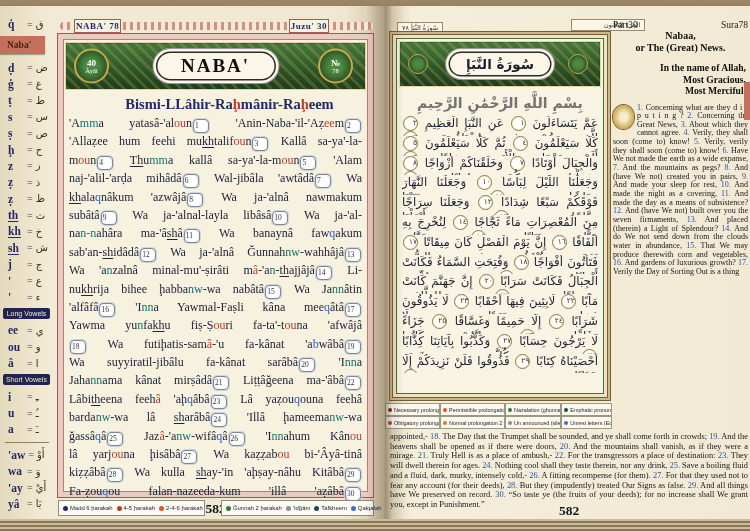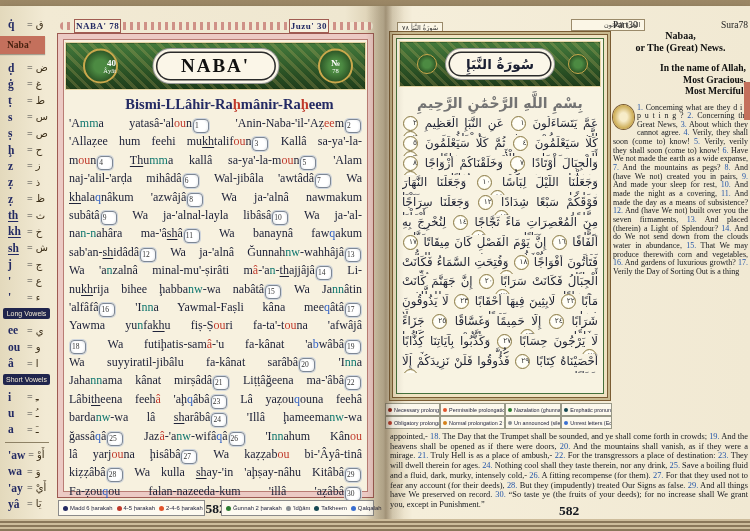--- a/index.html
+++ b/index.html
@@ -43,21 +43,21 @@
   .band::before{content:"";position:absolute;inset:0;
         background:repeating-linear-gradient(45deg,rgba(214,186,102,.22) 0 3px,transparent 3px 8px);}
   .cartouche{position:absolute;left:50%;top:50%;transform:translate(-50%,-50%);
         padding:2px 24px;border-radius:16px;background:#fbf6e8;white-space:nowrap;
         box-shadow:0 0 0 1.5px #2b2b2b,0 0 0 4px #fbf6e8,0 0 0 5px #999;
         font-size:19px;font-weight:bold;letter-spacing:2px;color:#101010;}
   .cartouche.ar{font-family:"DejaVu Sans",sans-serif;font-size:13.5px;letter-spacing:0;padding:3px 16px;color:#1c2033;}
   .medal{position:absolute;top:50%;transform:translateY(-50%);width:31px;height:31px;border-radius:50%;
         background:radial-gradient(#4c8a42 30%,#2a5224 75%,#1b3617);border:2px solid #c9a84c;
         color:#fff;display:flex;flex-direction:column;align-items:center;justify-content:center;line-height:1;}
-  .medal.l{left:17px;align-items:flex-end;} .medal.r{right:12px;}
+  .medal.l{left:8px;} .medal.r{right:12px;}
   .medal .m1{font-size:9px;font-weight:bold;} .medal .m2{font-size:6.5px;}
   .medal.small{width:18px;height:18px;border-width:1.5px;}
 
   .bismillah{text-align:center;font-weight:bold;font-size:14.5px;color:#232a63;margin:7px 0 3px;padding-left:28px;}
   .translit{margin:1px 11px 0;font-size:12px;color:#20243a;}
   .t-line{text-align:justify;text-align-last:justify;height:18.4px;overflow:hidden;}
   .cr{color:#c0392b;} .cg{color:#0f766e;} .cb{color:#2f5fc4;}
   .cu{text-decoration:underline;text-underline-offset:2px;}
   .vm{display:inline-block;min-width:12px;height:12px;line-height:12px;border:1px solid #7d8795;
       border-radius:4px;font-size:7.5px;text-align:center;color:#333;vertical-align:-1px;margin:0 1px;

